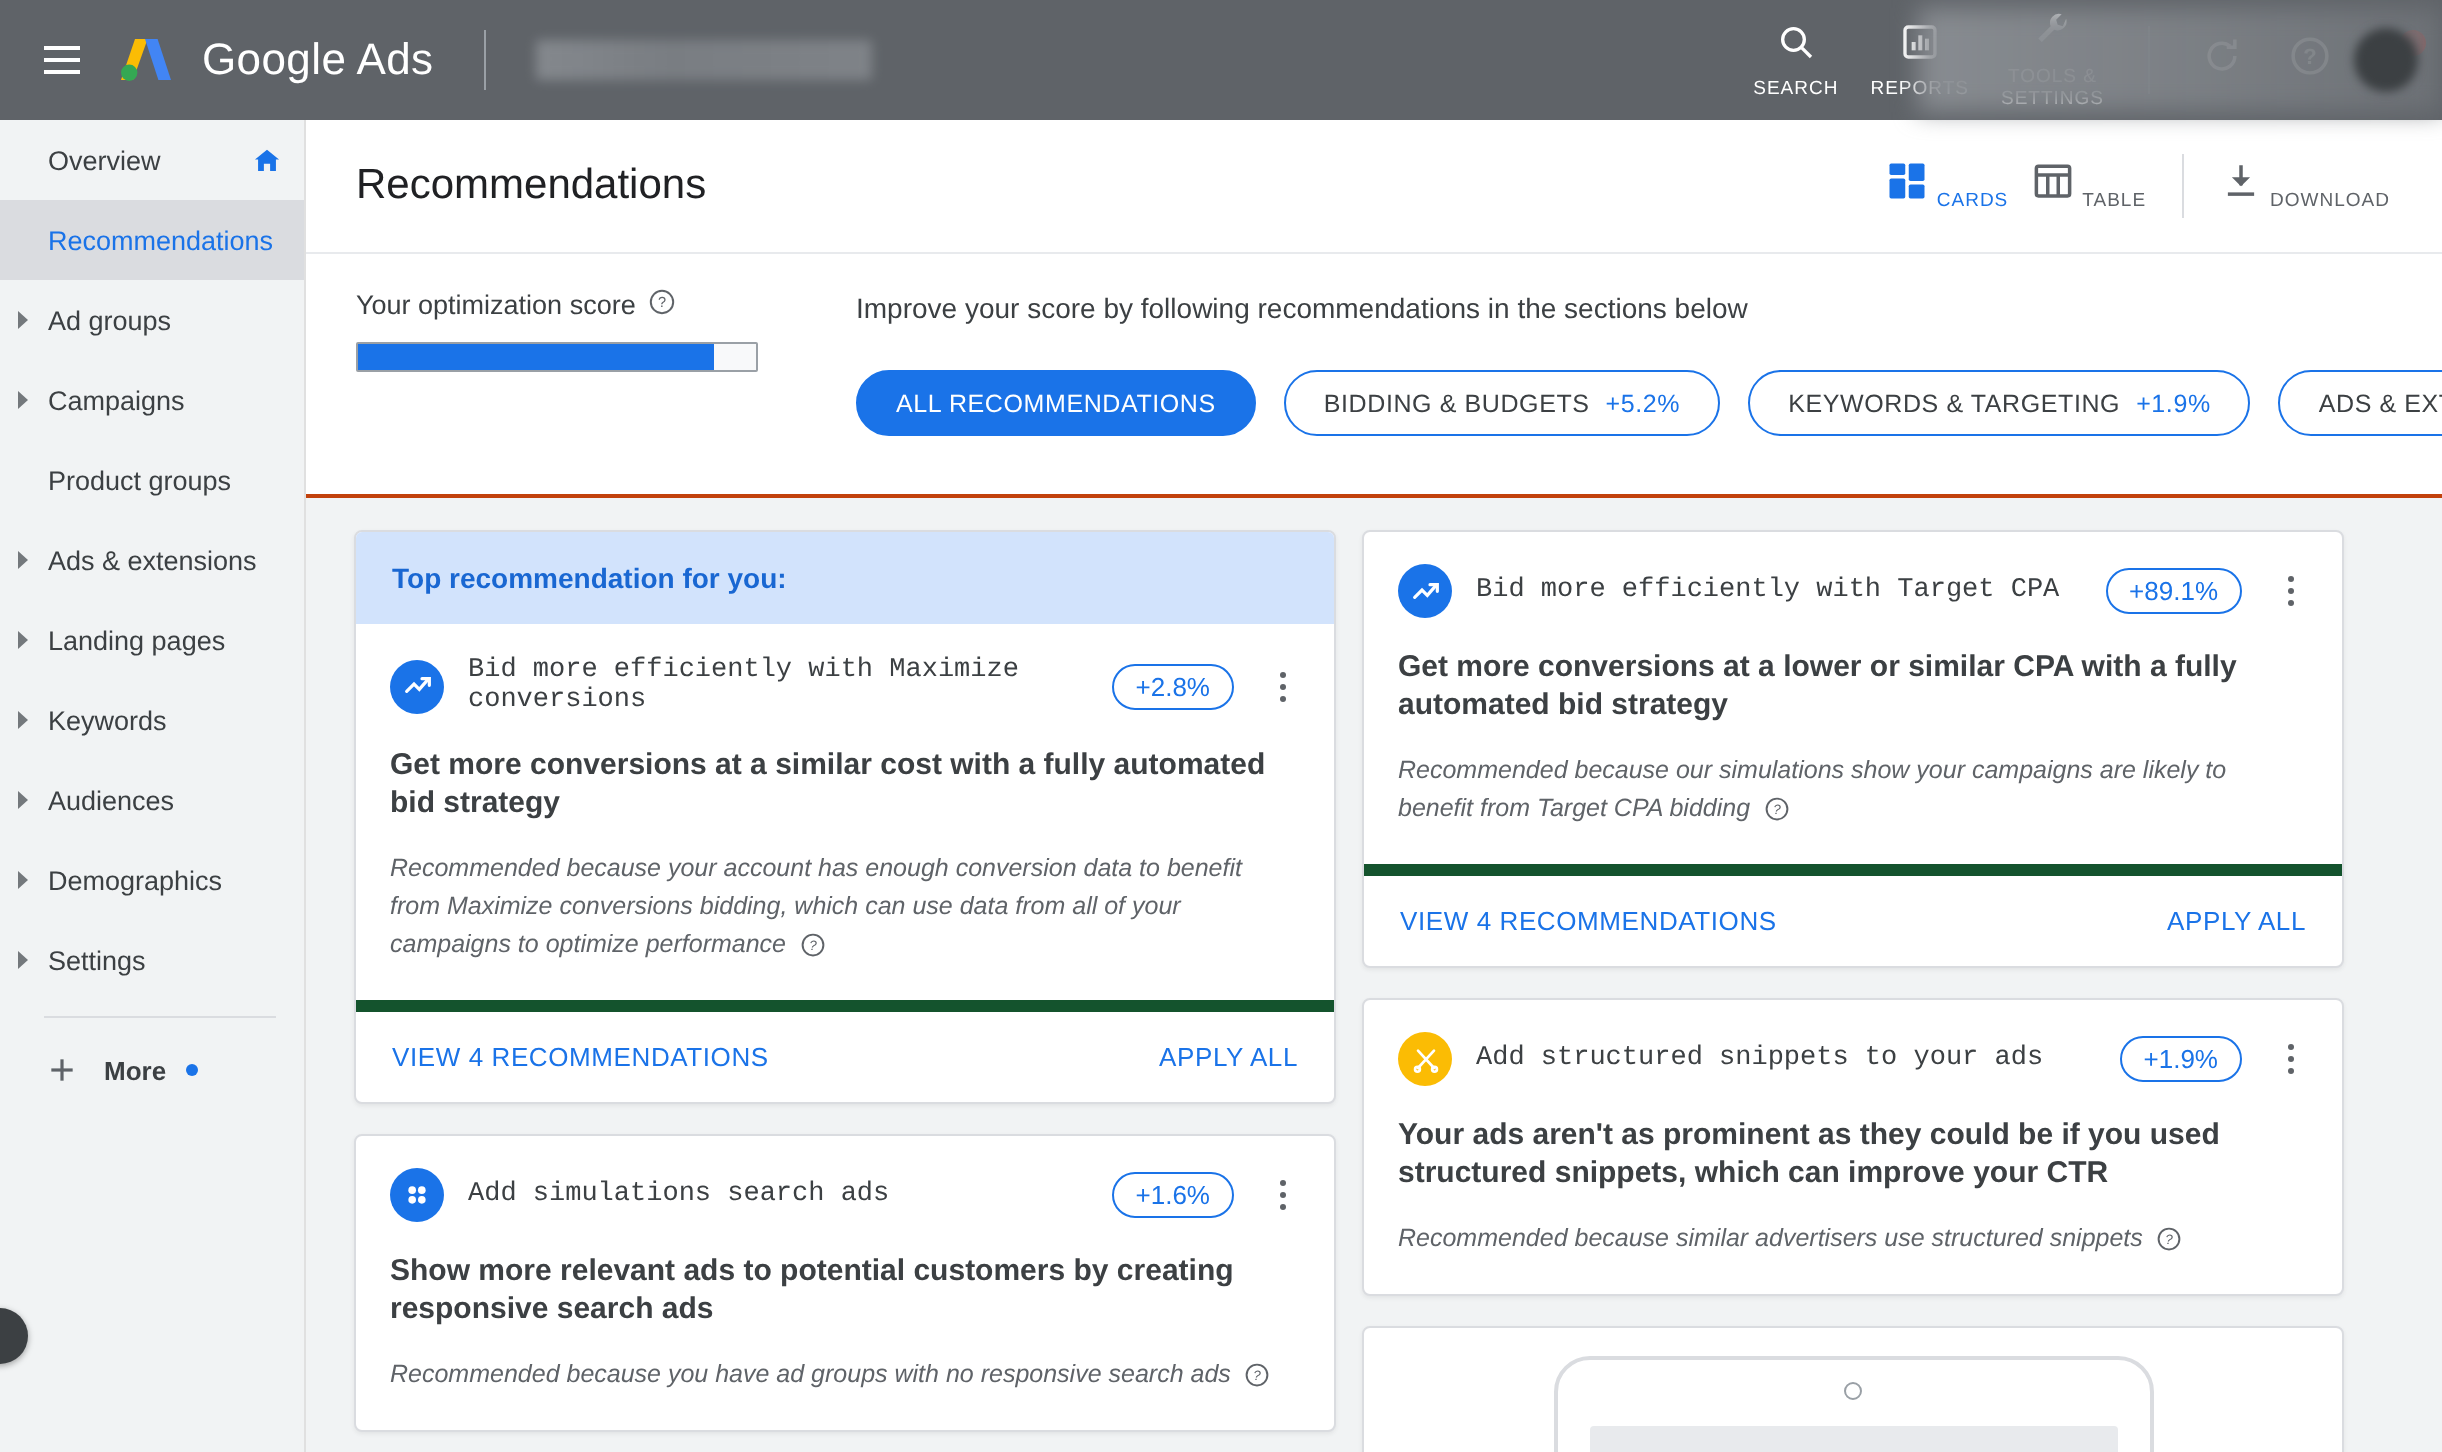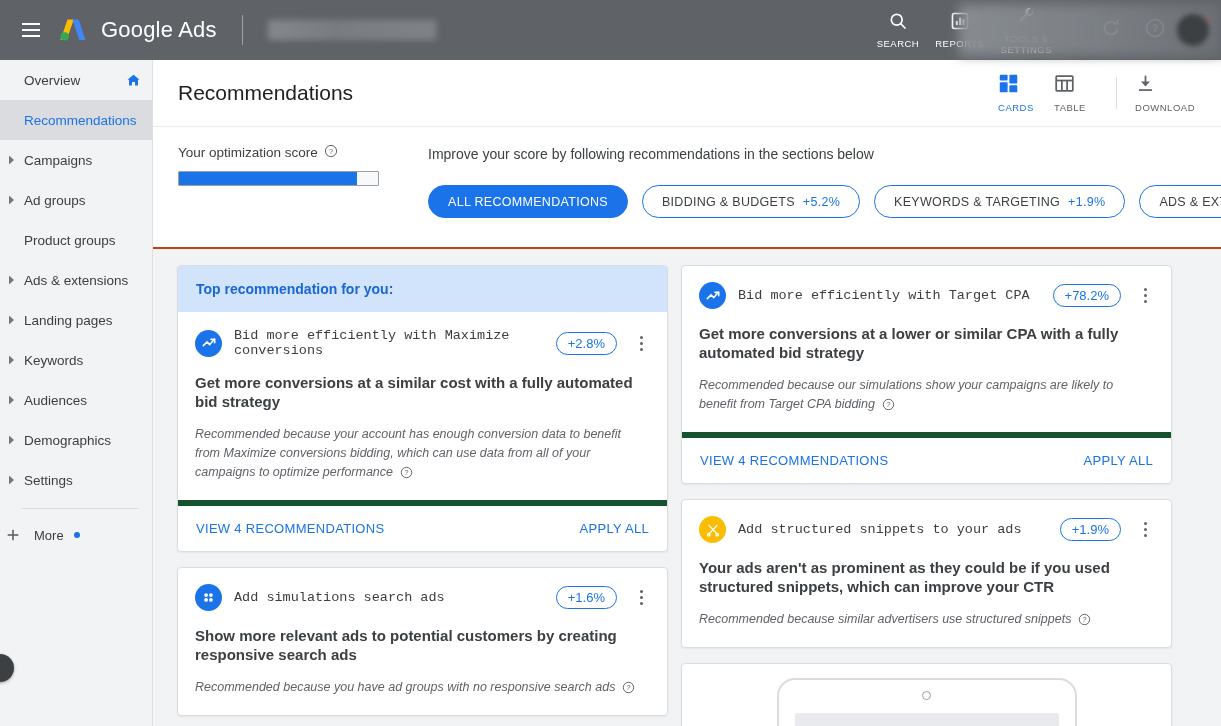--- a/index.html
+++ b/index.html
@@ -83,21 +83,21 @@
   }
   .nav-item .caret svg { opacity: .85; }
   .nav-item .nolabel-pad { flex: 0 0 24px; }
   .nav-item.active { background: #dadce0; }
   .nav-item.active .nav-label { color: #1a73e8; }
   .nav-label { white-space: nowrap; }
   .home-icon { margin-left: auto; color: #1a73e8; display: flex; }
   .nav-sep { height: 1px; background: #dadce0; margin: 8px 14px 6px 22px; }
   .more-row {
     height: 40px; display: flex; align-items: center; gap: 10px;
-    padding-left: 2px; font-size: 13px; color: #3c4043; font-weight: normal; cursor: pointer;
+    padding-left: 20px; font-size: 13px; color: #3c4043; font-weight: bold; cursor: pointer;
   }
   .more-plus { width: 22px; display: flex; align-items: center; justify-content: center; color: #5f6368; }
   .more-dot { width: 6px; height: 6px; border-radius: 50%; background: #1a73e8; }
   .collapse-fab {
     position: absolute; left: -14px; top: 594px;
     width: 28px; height: 28px; border-radius: 50%;
     background: #3c4043; box-shadow: 0 1px 3px rgba(0,0,0,.35);
   }
 
   
@@ -105,21 +105,21 @@
     position: absolute; top: 60px; left: 153px;
     width: 1068px; height: 666px; overflow: hidden;
   }
   .page-head {
     height: 67px; background: #fff; border-bottom: 1px solid #e8eaed;
     display: flex; align-items: center; padding: 0 20px 0 25px;
   }
   .page-title { font-size: 21px; color: #202124; font-weight: normal; }
   .view-tools { margin-left: auto; display: flex; align-items: center; }
   .view-item {
-    display: flex; flex-direction: column; align-items: flex-start; justify-content: center;
+    display: flex; flex-direction: row; align-items: flex-end; justify-content: center;
     gap: 4px; min-width: 56px; padding: 0 6px; cursor: pointer; color: #5f6368;
   }
   .view-item .vlabel { font-size: 9.5px; letter-spacing: .5px; }
   .view-item.active { color: #1a73e8; }
   .view-divider { width: 1px; height: 32px; background: #dadce0; margin: 0 12px; }
 
   
   .score-band {
     background: #fff; height: 122px; display: flex; align-items: flex-start;
     padding: 17px 20px 0 25px; border-bottom: 2px solid #c2410c;
@@ -329,30 +329,30 @@
     <span class="nolabel-pad"></span>
     <span class="nav-label">Recommendations</span>
   </div>
 
   <div class="nav-item">
     <span class="caret">
       <svg width="8" height="10" viewBox="0 0 8 10">
           <path d="M1 0.5 L6 5 L1 9.5Z" fill="#5f6368"></path>
         </svg>
     </span>
+    <span class="nav-label">Ad groups</span>
+  </div>
+
+  <div class="nav-item">
+    <span class="caret">
+      <svg width="8" height="10" viewBox="0 0 8 10">
+          <path d="M1 0.5 L6 5 L1 9.5Z" fill="#5f6368"></path>
+        </svg>
+    </span>
     <span class="nav-label">Campaigns</span>
-  </div>
-
-  <div class="nav-item">
-    <span class="caret">
-      <svg width="8" height="10" viewBox="0 0 8 10">
-          <path d="M1 0.5 L6 5 L1 9.5Z" fill="#5f6368"></path>
-        </svg>
-    </span>
-    <span class="nav-label">Ad groups</span>
   </div>
 
   <div class="nav-item">
     <span class="nolabel-pad"></span>
     <span class="nav-label">Product groups</span>
   </div>
 
   <div class="nav-item">
     <span class="caret">
       <svg width="8" height="10" viewBox="0 0 8 10">
@@ -593,21 +593,21 @@
 
       <div class="card">
         <div class="card-top">
           <span class="rec-icon">
             <svg width="16" height="16" viewBox="0 0 24 24" fill="none" stroke="#fff" stroke-width="2.4" stroke-linecap="round">
               <polyline points="3.5,16 9,10.5 13,14.5 20,6.5"></polyline>
               <polyline points="15,6.5 20.5,6.5 20.5,11.5"></polyline>
             </svg>
           </span>
           <span class="rec-title">Bid more efficiently with Target CPA</span>
-          <span class="delta-pill">+78.2%</span>
+          <span class="delta-pill">+89.1%</span>
           <span class="kebab">
               <i></i>
               <i></i>
               <i></i>
             </span>
         </div>
 
         <div class="card-head">Get more conversions at a lower or similar CPA with a fully automated bid strategy</div>
 
         <div class="card-desc">

